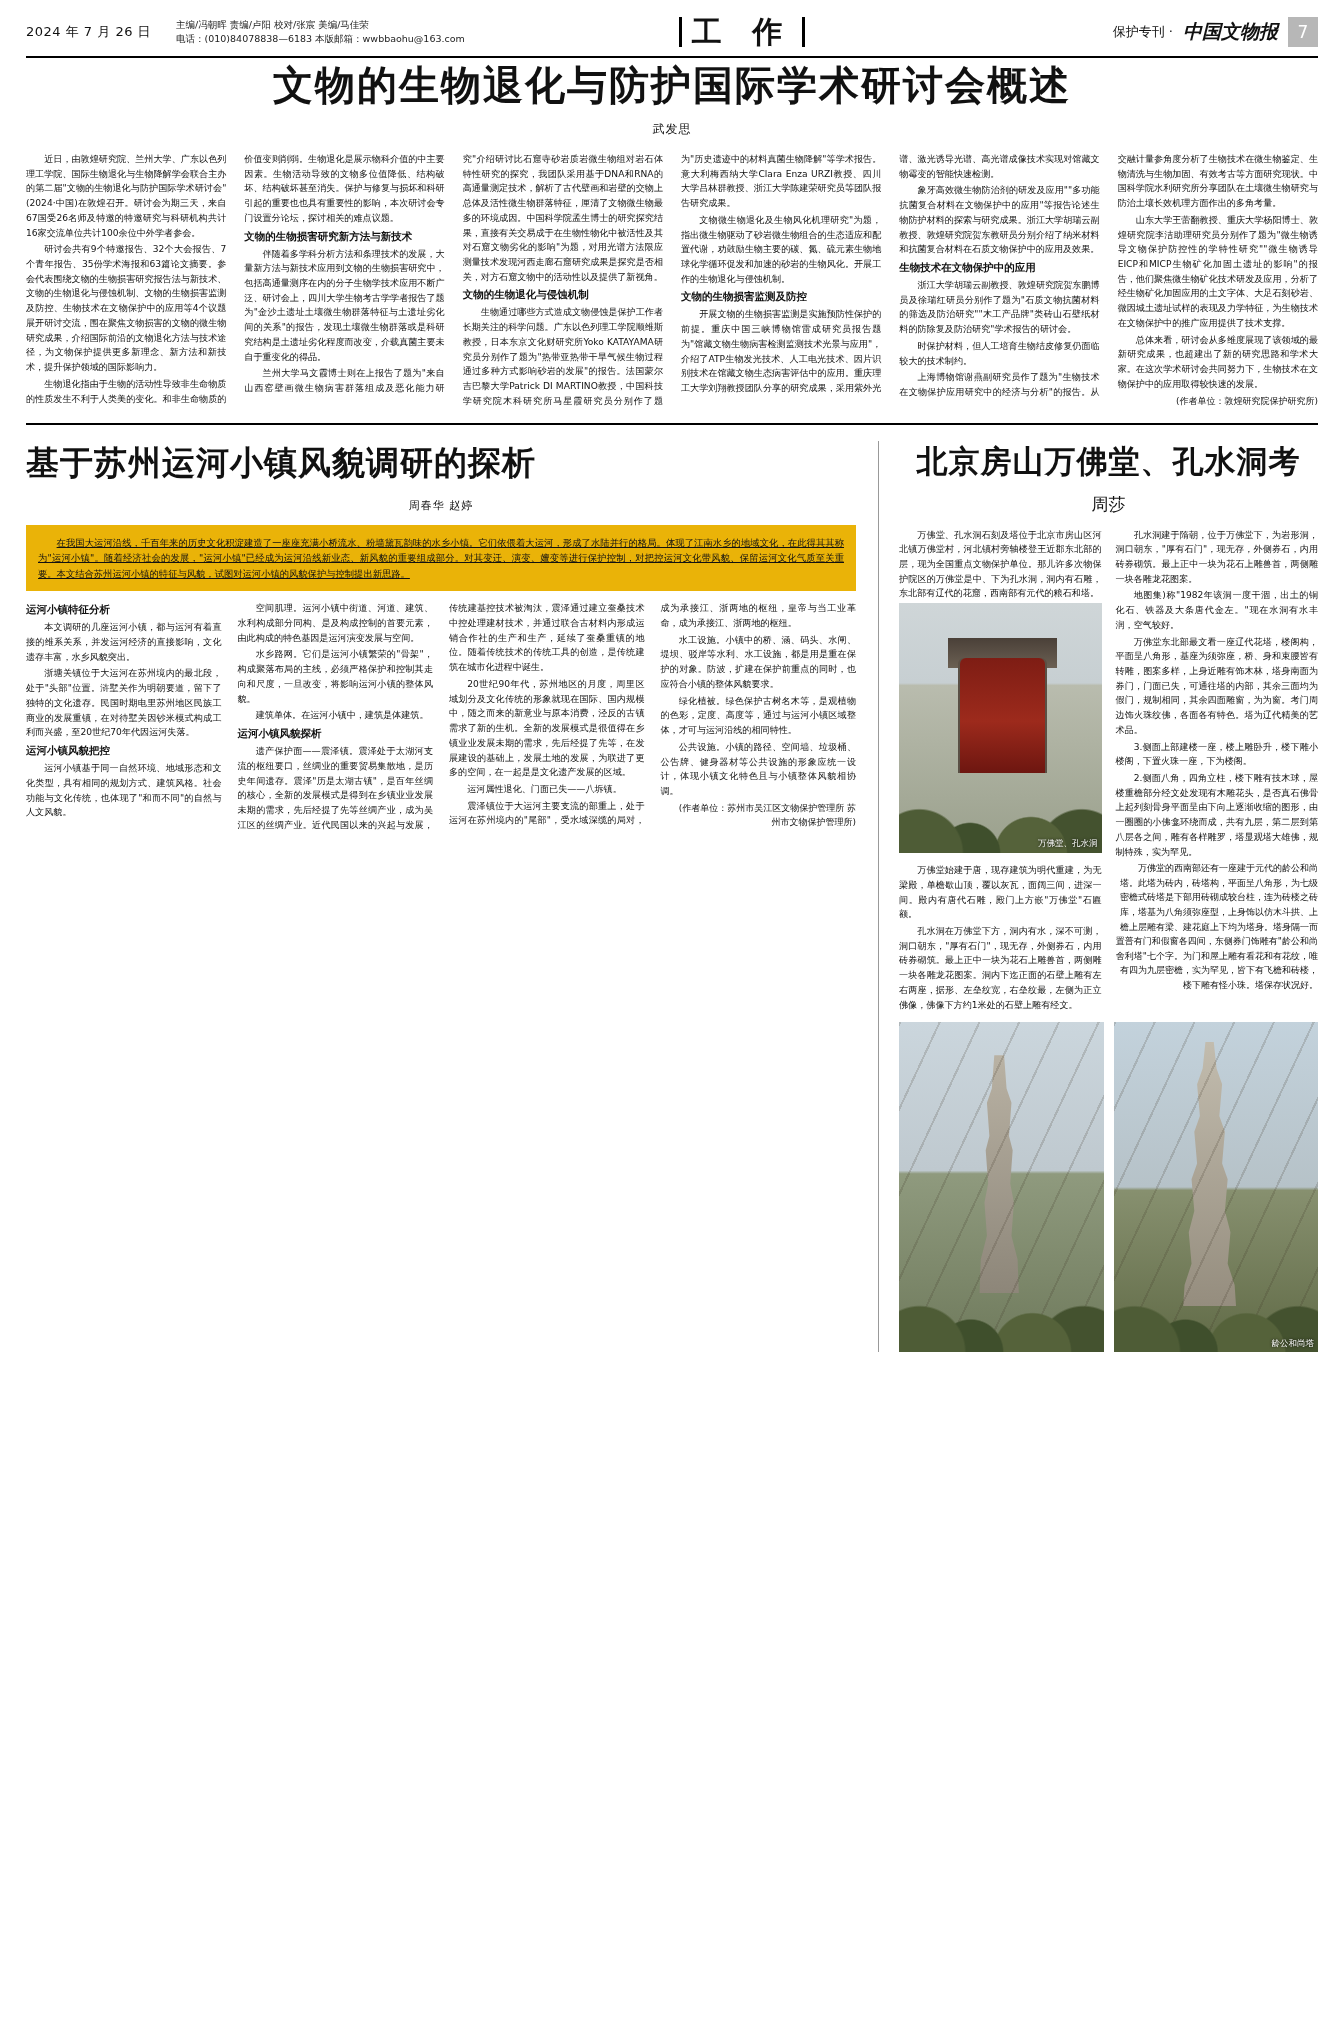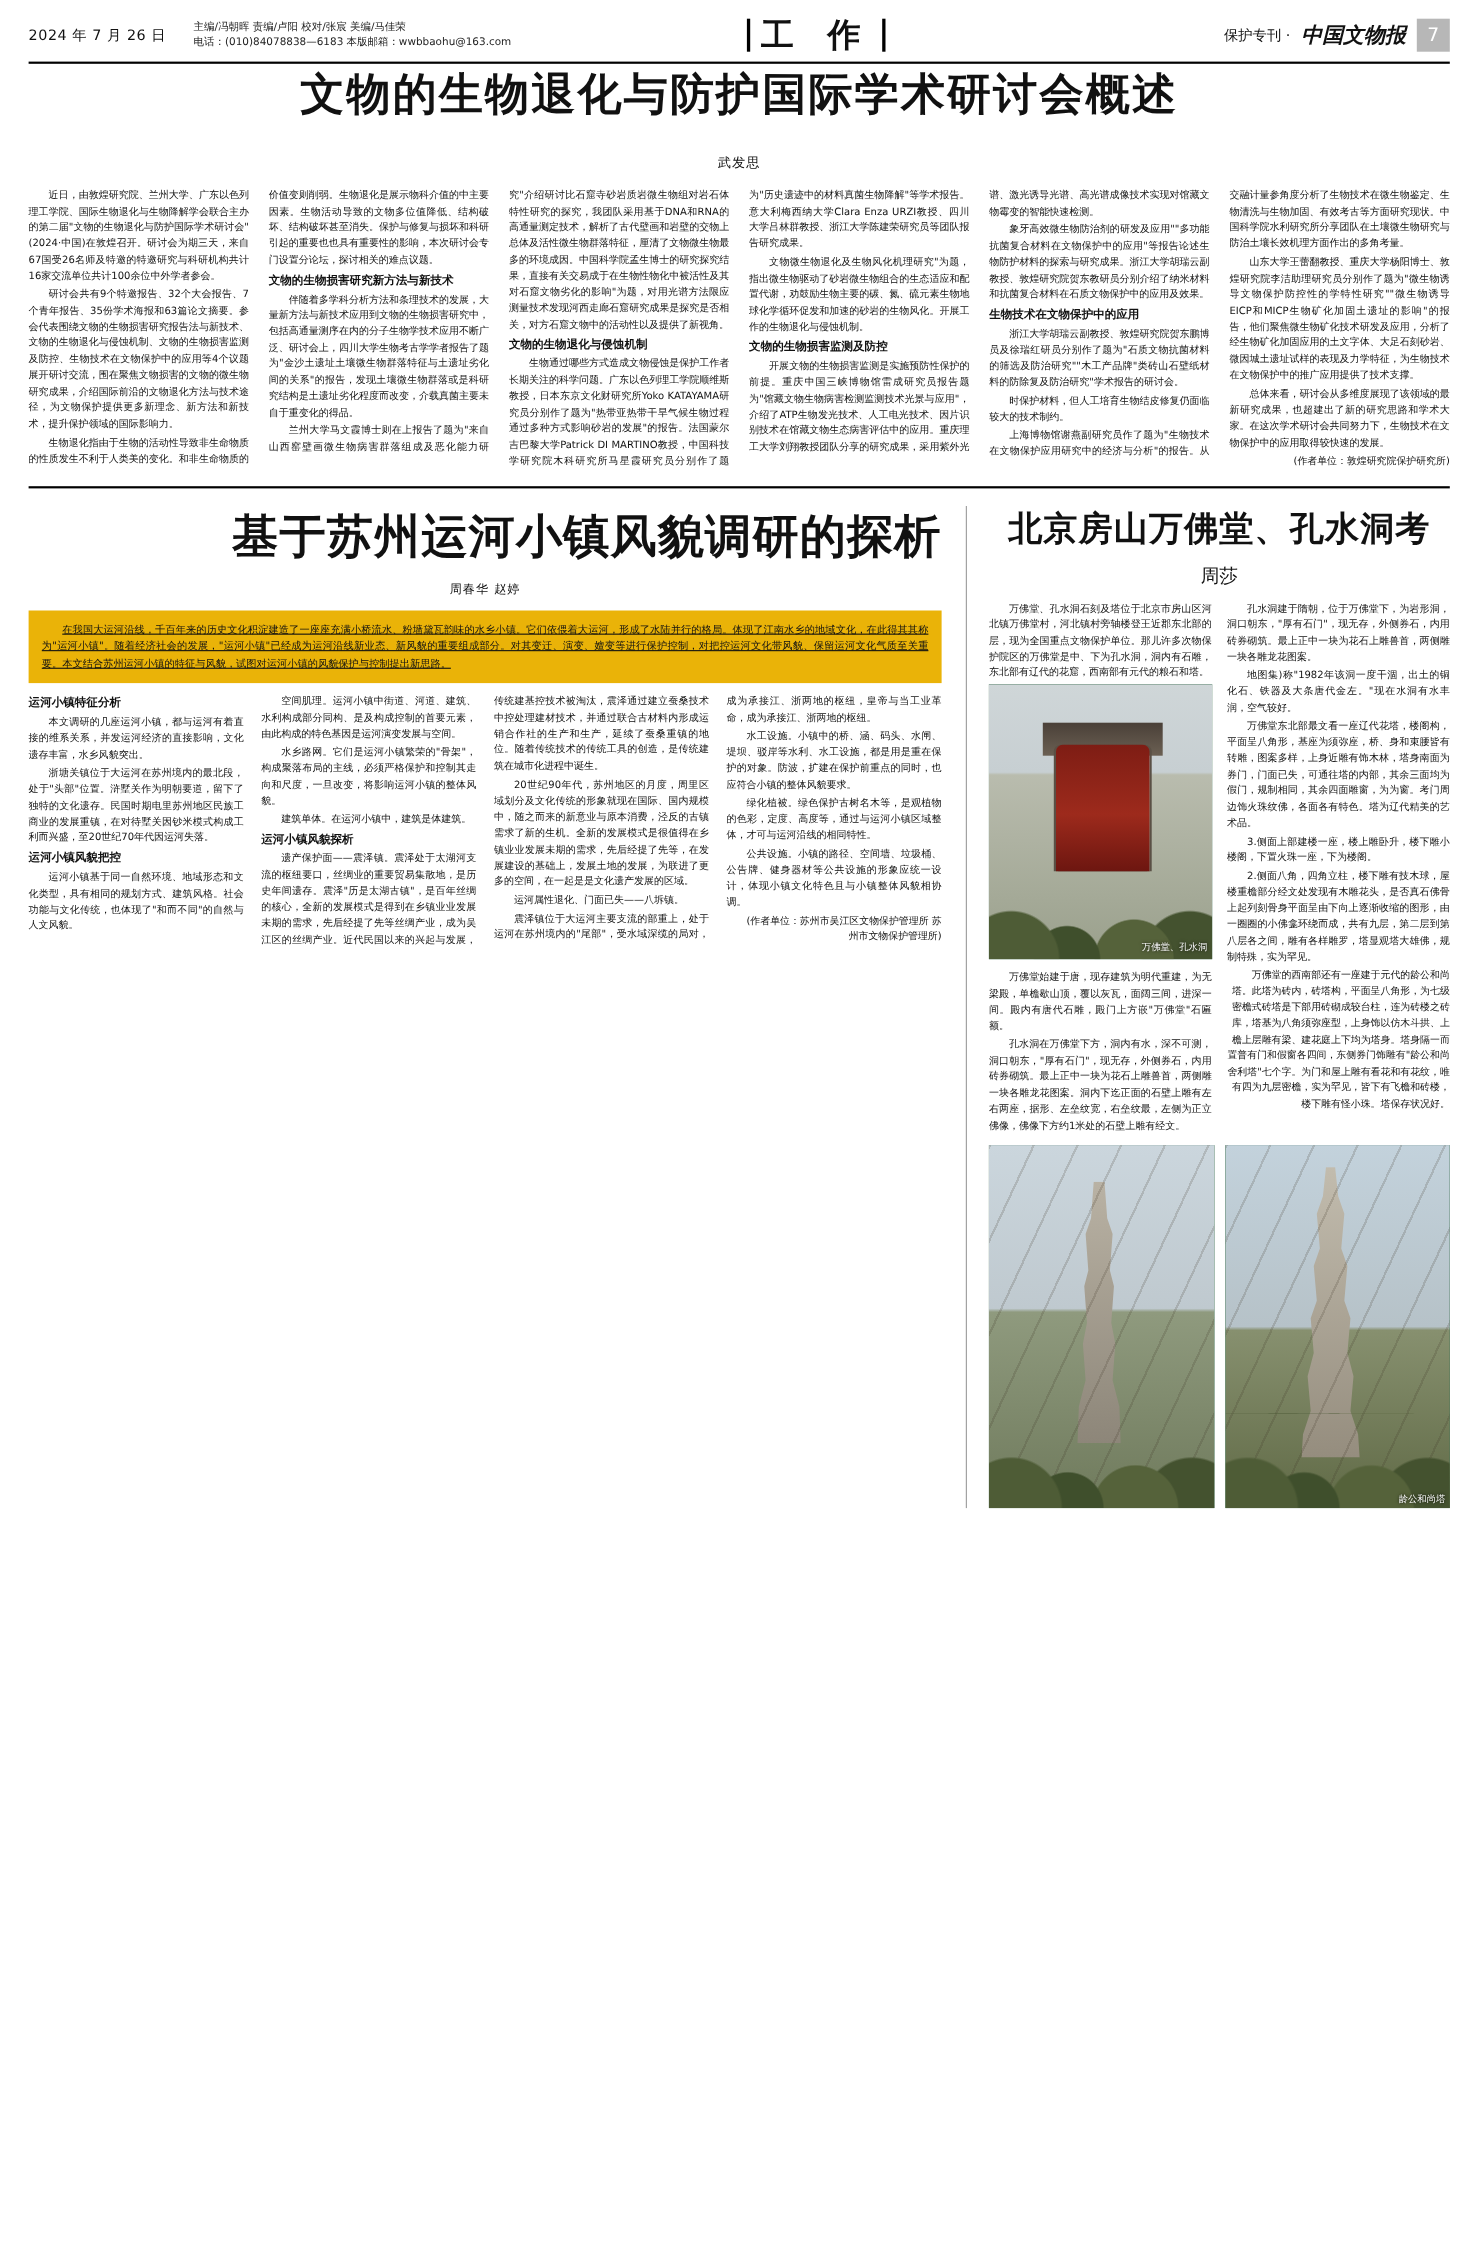--- a/index.html
+++ b/index.html
@@ -22,38 +22,38 @@
   .mh-bar { width:3px; height:30px; background:#000; }
   .mh-title { font-family:"DejaVu Serif","Liberation Serif",serif; font-weight:bold; font-size:30px; letter-spacing:10px; }
   .mh-right { display:flex; align-items:center; gap:10px; width:340px; justify-content:flex-end; }
   .mh-supp { font-size:13px; }
   .mh-paper { font-family:"DejaVu Serif","Liberation Serif",serif; font-weight:bold; font-size:19px; font-style:italic; }
   .mh-pagenum { width:30px; height:30px; background:#b7b7b7; color:#fff; font-size:17px; display:flex; align-items:center; justify-content:center; }
 
   
   .a1 { }
   .a1-title { text-align:center; font-family:"DejaVu Serif","Liberation Serif",serif; font-weight:bold; font-size:40px; letter-spacing:2px; }
-  .a1-byline { text-align:center; font-size:12px; margin:27px 0 14px 0; letter-spacing:1px; }
+  .a1-byline { text-align:center; font-size:12px; margin:8px 0 14px 0; letter-spacing:1px; }
   .cols6 { column-count:6; column-gap:18px; column-rule:0; }
   .cols6 p, .cols5 p, .cols4 p, .cols3 p, .cols2 p { margin:0 0 2px 0; }
 
   .body-txt { font-size:9.1px; line-height:1.62; text-align:justify; text-justify:inter-ideograph; color:#111; }
   .body-txt p { text-indent:2em; }
   .sub-h { font-size:10.5px; font-weight:bold; margin:7px 0 4px 0; text-indent:0 !important; }
   .credit { text-align:right; font-size:9px; margin-top:4px; }
 
   .hrule { border:0; border-top:1px solid #000; margin:14px 0 0 0; }
   .hrule.thick { border-top:2px solid #000; }
 
   
   .lower { display:flex; gap:22px; margin-top:16px; }
   .lower-left { width:830px; }
   .lower-right { width:440px; border-left:1px solid #999; padding-left:20px; }
 
-  .a2-title { font-family:"DejaVu Serif","Liberation Serif",serif; font-weight:bold; font-size:42px; text-align:right; letter-spacing:1px; }
+  .a2-title { font-family:"DejaVu Serif","Liberation Serif",serif; font-weight:bold; font-size:33px; text-align:left; letter-spacing:1px; }
   .a2-byline { text-align:center; font-size:11px; margin:12px 0 12px 0; letter-spacing:1px; }
   .lead { font-size:9.3px; line-height:1.68; text-align:justify; color:#111; background:#eab308; padding:10px 12px;text-decoration:underline; }
   .lead p { text-indent:2em; margin:0; }
 
   .a3-title { font-family:"DejaVu Serif","Liberation Serif",serif; font-weight:bold; font-size:31px; text-align:center; letter-spacing:1px; }
   .a3-byline { text-align:center; font-size:17px; margin:10px 0 12px 0; }
 
   
   .photo { position:relative; overflow:hidden; background:#14532d; }
   .photo .cap { position:absolute; right:4px; bottom:2px; color:#fff; font-size:8.5px; text-shadow:0 0 3px #000; }

